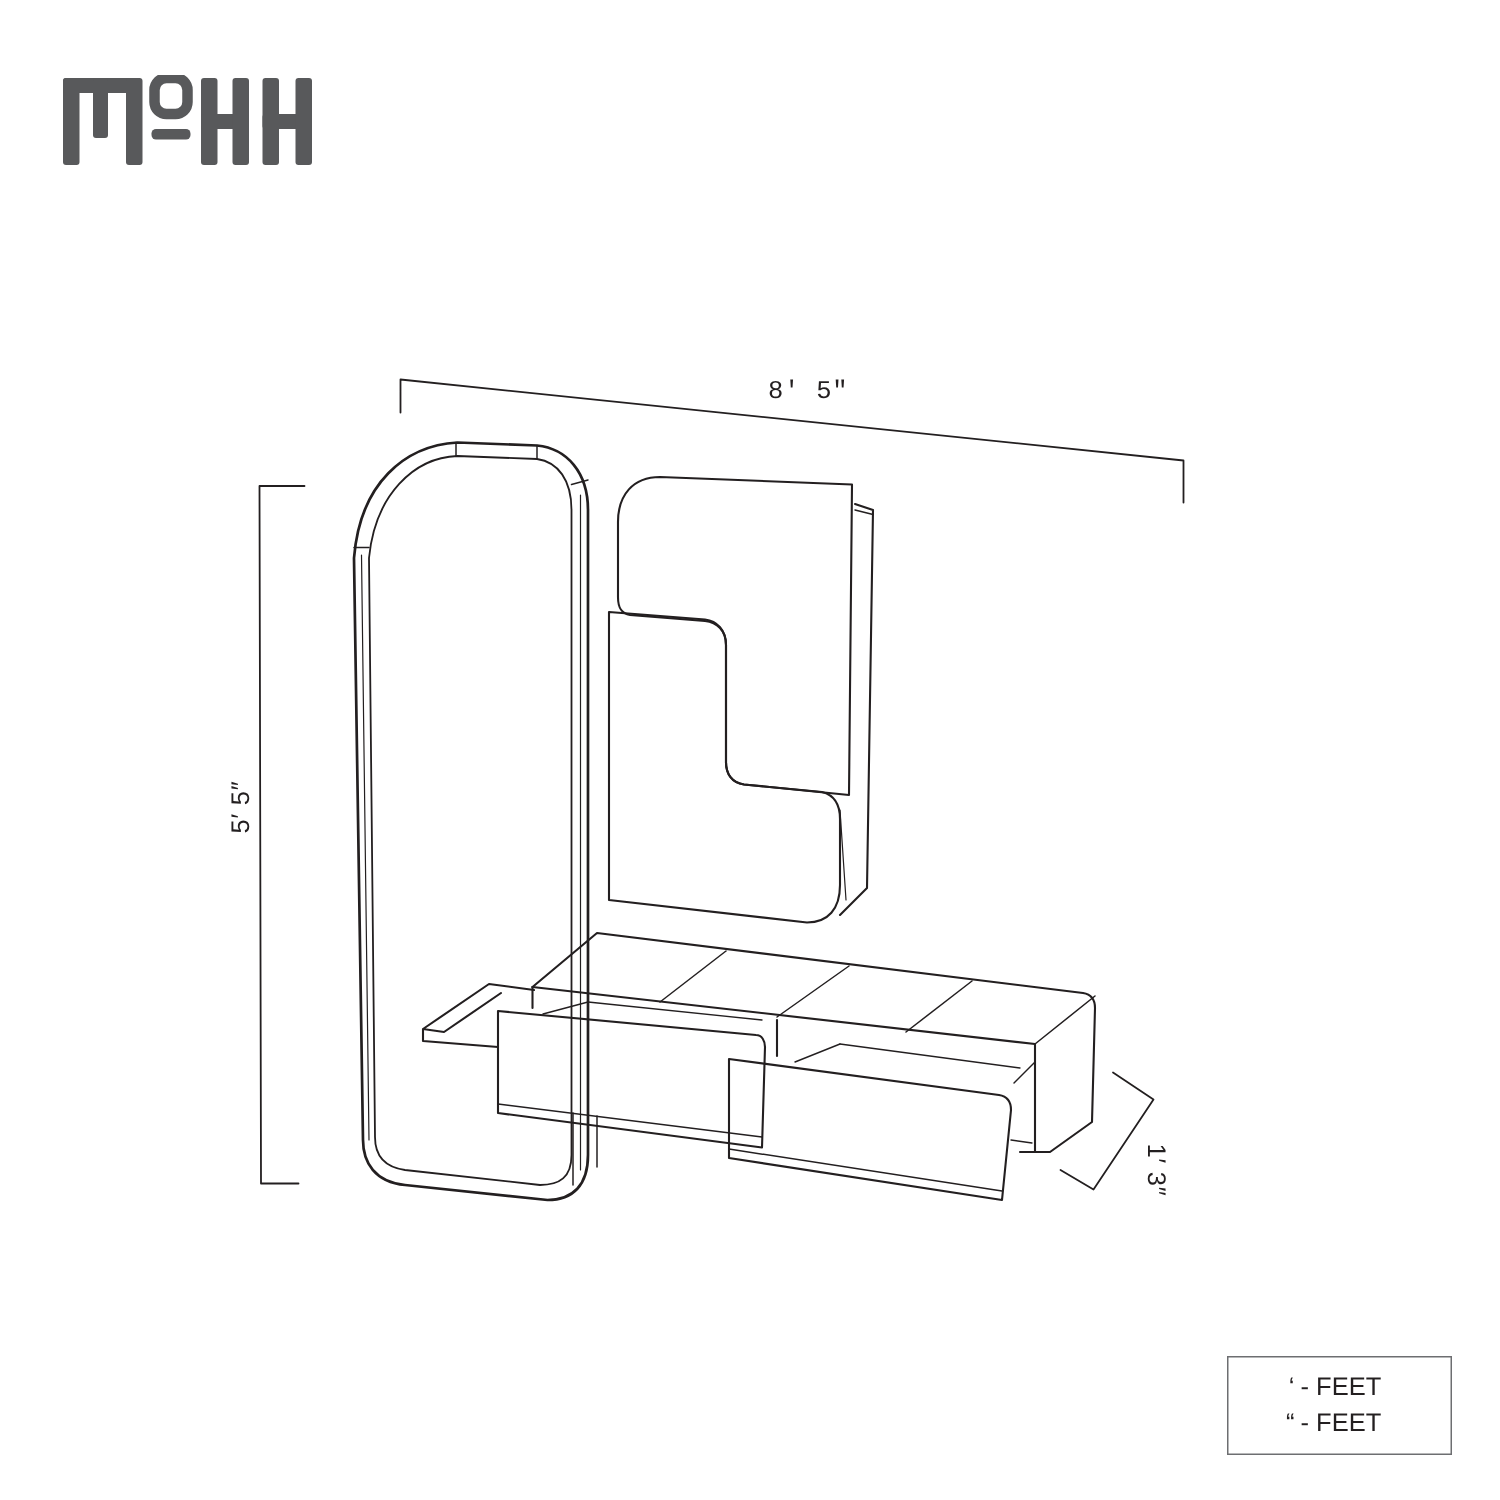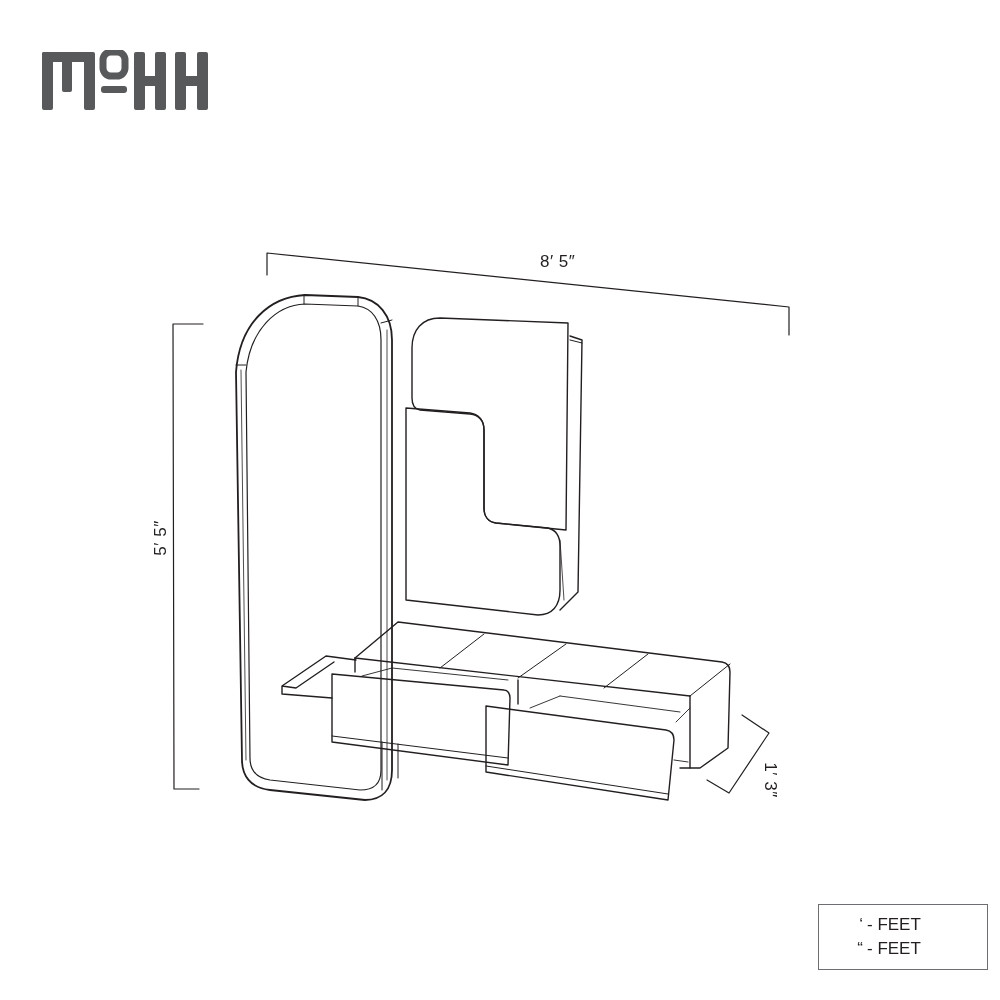--- a/index.html
+++ b/index.html
@@ -1,24 +1,24 @@
 <!DOCTYPE html>
 <html><head>
   <meta charset="utf-8">
   <style>
     html, body { margin: 0; padding: 0; background: #ffffff; }
     body { width: 1000px; height: 1000px; position: relative; overflow: hidden;
            font-family: "Liberation Sans", "DejaVu Sans", sans-serif; color: #231f20; }
     .logo { position: absolute; left: 42px; top: 50px; width: 166px; height: 62px; }
     .drawing { position: absolute; left: 0; top: 0; width: 1000px; height: 1000px; }
     .dim-label { position: absolute; font-size: 17px; color: #231f20; white-space: nowrap; letter-spacing: 0.5px; }
-    .dim-width { left: 540px; top: 252px; }
+    .dim-width { left: 512px; top: 252px; font-family: Liberation Mono, monospace; }
     .dim-height { left: 141px; top: 528px; transform: rotate(-90deg); transform-origin: center; width: 40px; text-align: center; }
     .dim-depth { left: 748px; top: 770px; transform: rotate(90deg); transform-origin: center; width: 44px; text-align: center; }
-    .legend { position: absolute; left: 818px; top: 904px; width: 170px; height: 66px;
+    .legend { position: absolute; left: 818px; top: 904px; width: 150px; height: 66px;
               border: 1px solid #6d6e71; box-sizing: border-box; padding: 8px 0 0 30px; }
     .legend-row { font-size: 17px; line-height: 24px; color: #231f20; white-space: nowrap; }
     .legend-sym { display: inline-block; width: 14px; text-align: right; margin-right: 4px; }
   </style>
 </head>
 <body>
 
 <svg class="logo" viewBox="0 0 166 62" xmlns="http://www.w3.org/2000/svg">
   <g fill="#58595b">
 

